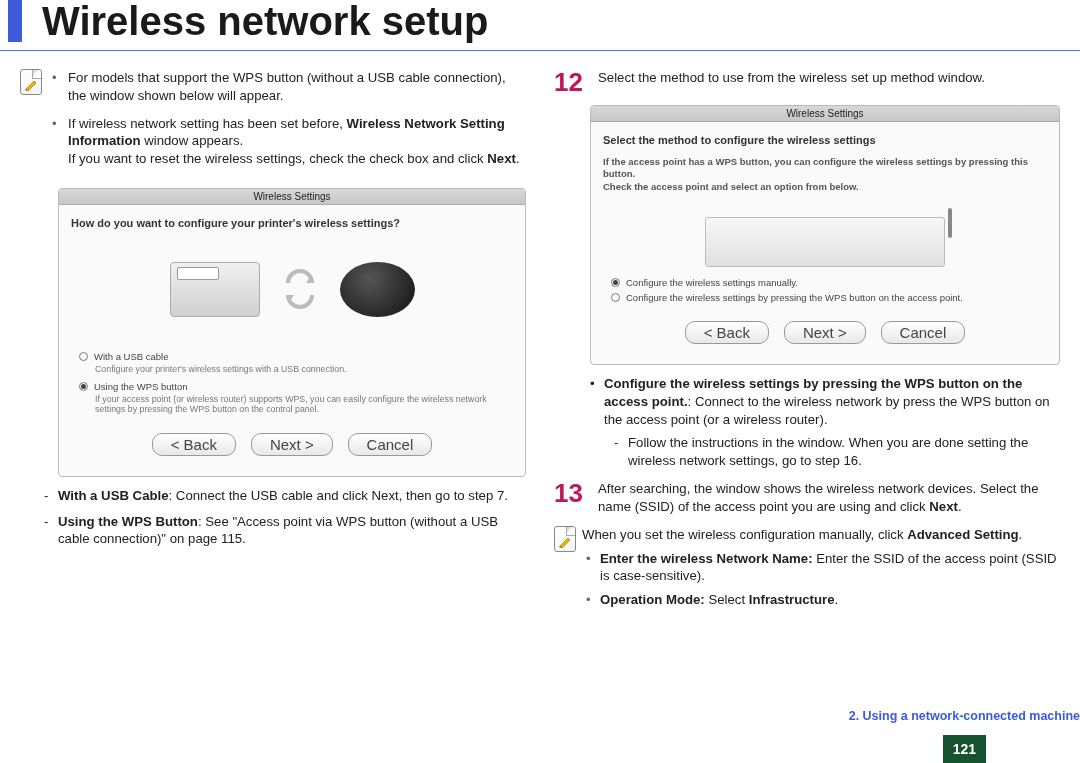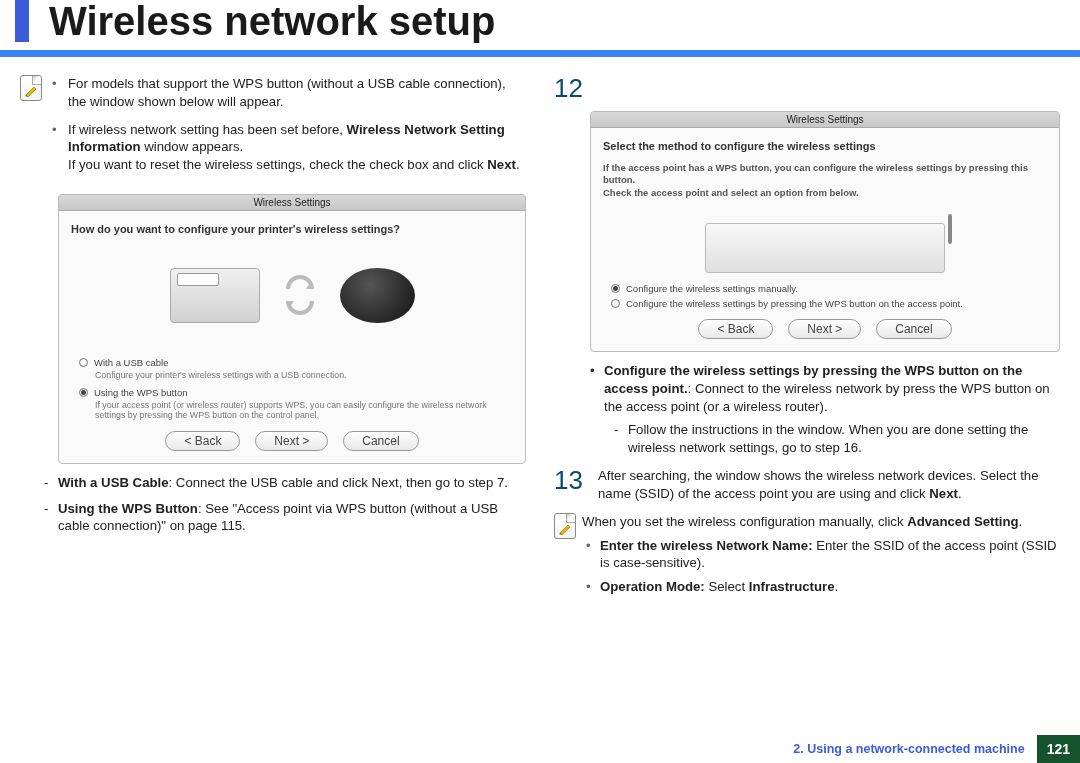--- a/index.html
+++ b/index.html
@@ -7,22 +7,22 @@
     font-family: "Segoe UI", Arial, sans-serif;
     font-size: 13.2px;
     color: #222;
     background: #fff;
     width: 1080px;
     height: 763px;
     position: relative;
     overflow: hidden;
   }
   .header {
-    padding: 0 0 8px 15px;
-    border-bottom: 7px solid #3b82f6;
+    padding: 0 0 8px 8px;
+    border-bottom: 1px solid #3b82f6;
     margin-bottom: 18px;
   }
   .title {
     font-size: 40px;
     font-weight: 700;
     color: #1a1a1a;
     padding-left: 20px;
     border-left: 14px solid #3b5bdb;
     line-height: 1.05;
   }
@@ -140,43 +140,43 @@
     display:flex; align-items:flex-start; gap:6px;
     font-size: 9.5px; color:#444; margin: 4px 0 2px 8px;
   }
   .radio {
     width:9px;height:9px;border:1px solid #777;border-radius:50%;flex-shrink:0;margin-top:1px;
   }
   .radio.on::after{content:"";display:block;width:5px;height:5px;background:#444;border-radius:50%;margin:1px;}
   .radio-desc { font-size:8.8px; color:#777; margin-left: 24px; margin-bottom:6px; line-height:1.2;}
   .fig-btns { text-align:center; margin-top:10px; }
   .fbtn {
-    display:inline-block; padding: 2px 18px; font-size:12px;
+    display:inline-block; padding: 2px 18px; font-size:15px;
     border:1px solid #999; border-radius:10px;
-    background: linear-gradient(#fff,#e8e8e8); margin: 0 6px; color:#444;
+    background: linear-gradient(#fff,#e8e8e8); margin: 8px 6px; color:#444;
   }
   .step-row { display:flex; gap:12px; margin-bottom:8px; align-items:flex-start;}
   .step-num {
-    font-size: 26px; font-weight:400; color:#0c4a6e; flex-shrink:0; line-height:1; width:32px;
+    font-size: 26px; font-weight:700; color:#be185d; flex-shrink:0; line-height:1; width:32px;
   }
   .step-text { line-height:1.35; flex:1;}
   .in-bullet {
     position:relative; padding-left:18px; margin-left:32px; margin-bottom:6px; line-height:1.35;
   }
   .in-bullet.bdot::before {content:"•";position:absolute;left:4px;top:0;color:#222;}
   .in-bullet.ddash::before {content:"-";position:absolute;left:4px;top:0;}
   .in-sub {
     position:relative; padding-left:18px; margin-left:30px; margin-bottom:6px; line-height:1.35;
   }
   .in-sub::before {content:"•";position:absolute;left:4px;top:0;color:#666;}
   .fig2 { margin-left: 36px; }
   .footer {
     position:absolute; right:0; bottom:0;
     display:flex; align-items:center; gap:12px;
-    font-size:12.5px; font-weight:700;
+    font-size:12.5px; font-weight:700;flex-direction:column;
   }
   .footer-text { color:#3b5bdb; }
   .page-badge {
     background:#14532d; color:#fff; padding: 6px 10px; font-size:14px;
   }
   .note2 { display:flex; gap:6px; margin: 10px 0 8px 0;}
 </style>
 </head>
 <body>
 
@@ -241,20 +241,21 @@
       <strong>With a USB Cable</strong><span>: Connect the USB cable and click Next, then go to step 7.</span>
     </div>
     <div class="sub-item sub-dash">
       <strong>Using the WPS Button</strong><span>: See "Access point via WPS button (without a USB cable connection)" on page 115.</span>
     </div>
   </div>
 
   <div class="col">
     <div class="step-row">
       <div class="step-num">12</div>
+      <div class="step-text">Select the method to use from the wireless set up method window.</div>
     </div>
 
     <div class="figure fig2">
       <div class="fig-titlebar">Wireless Settings</div>
       <div class="fig-body">
         <div class="fig-h">Select the method to configure the wireless settings</div>
         <div class="fig-sub" style="white-space:pre-line">If the access point has a WPS button, you can configure the wireless settings by pressing this button.
 Check the access point and select an option from below.</div>
         <div class="modem"></div>
         <div class="radio-row">

